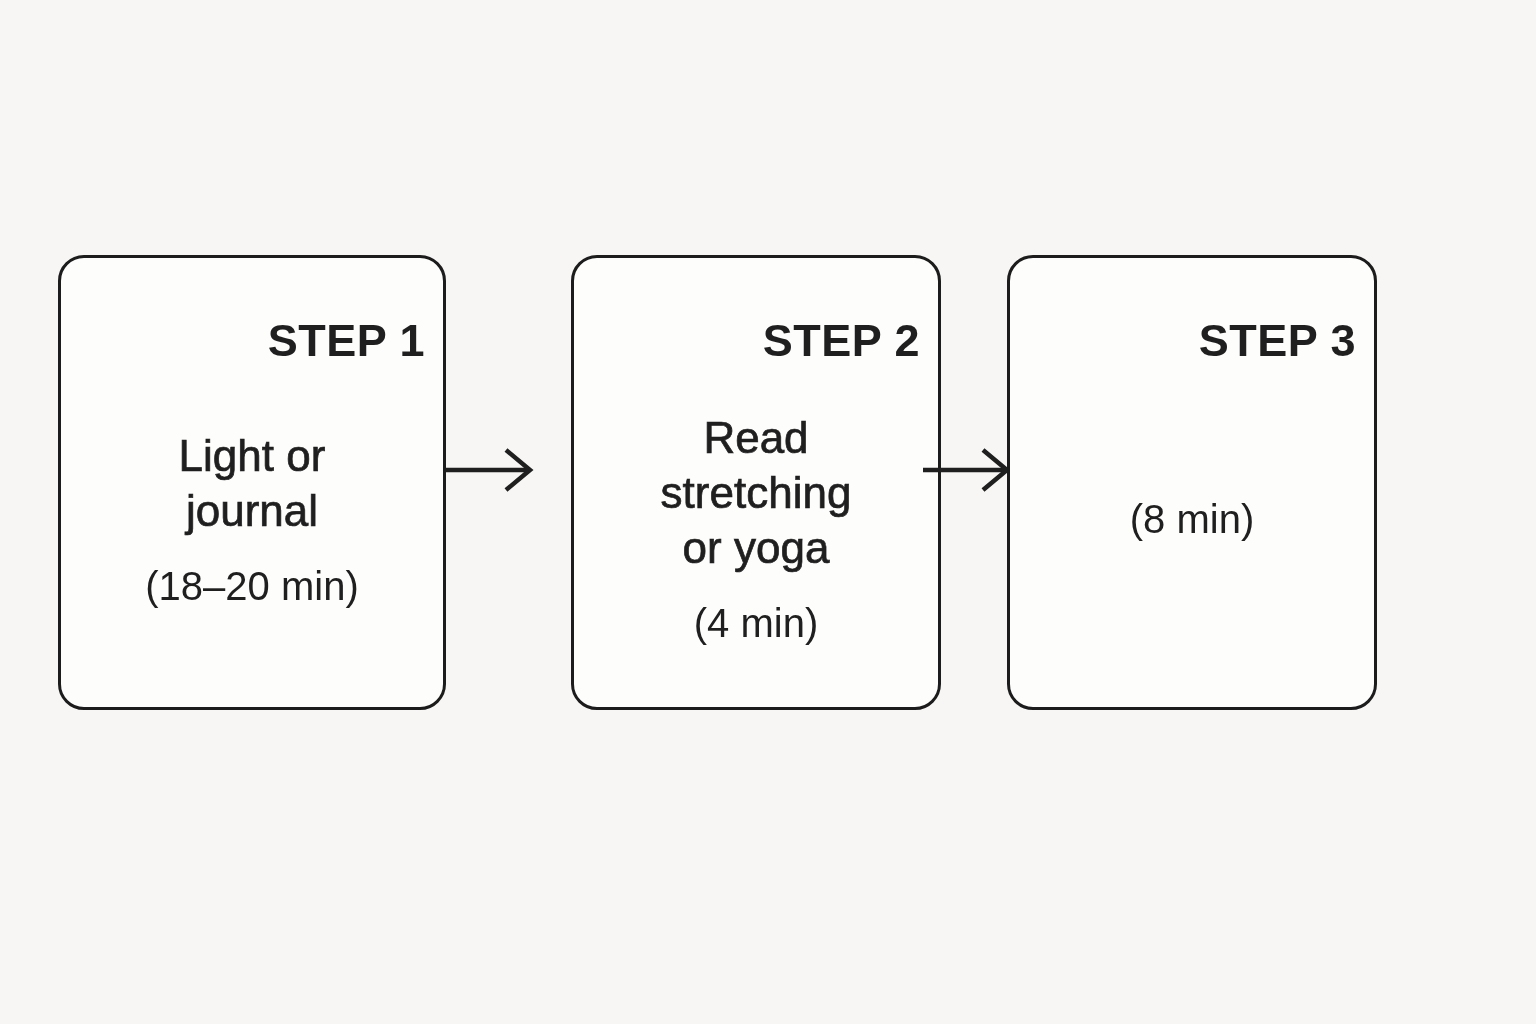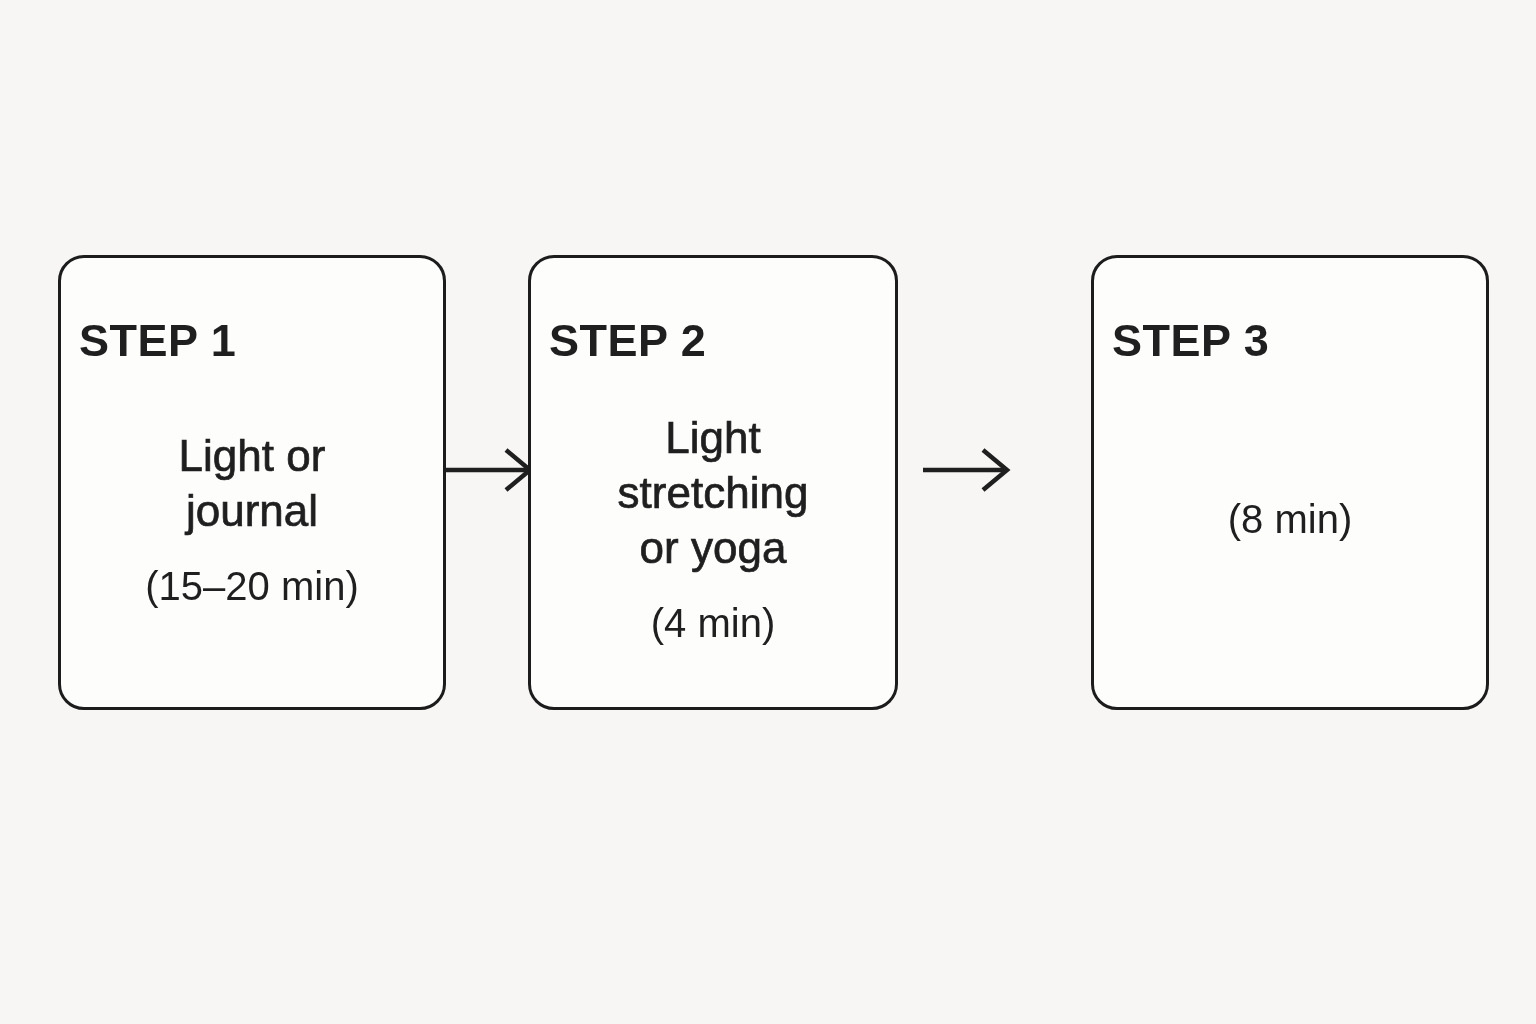--- a/index.html
+++ b/index.html
@@ -20,28 +20,28 @@
   .card {
     position: absolute;
     top: 255px;
     height: 455px;
     box-sizing: border-box;
     background: var(--card_fill, #fdfdfc);
     border: 3px solid var(--line, #1c1c1c);
     border-radius: 26px;
     display: flex;
     flex-direction: column;
-    align-items: flex-start;
+    align-items: flex-end;
     padding: 56px 18px 38px 18px;
     text-align: center;
     color: var(--text, #1f1f1f);
   }
   .card-1 { left: 58px;   width: 388px; }
-  .card-2 { left: 528px;  width: 370px; gap: 20px; }
-  .card-3 { left: 1091px; width: 398px; }
+  .card-2 { left: 571px;  width: 370px; gap: 20px; }
+  .card-3 { left: 1007px; width: 370px; }
 
   .card-title {
     font-size: 45px;
     font-weight: 700;
     line-height: 54px;
     letter-spacing: 0.5px;
     white-space: nowrap;
   }
   .card-center {
     flex: 1;
@@ -77,33 +77,33 @@
 </head>
 <body>
 
 <div class="canvas">
 
   <div class="card card-1">
     <div class="card-title">STEP 1</div>
     <div class="card-center">
       <div class="card-activity">Light or
 journal</div>
-      <div class="card-duration">(15–20 min)</div>
+      <div class="card-duration">(18–20 min)</div>
     </div>
   </div>
 
   <svg class="arrow arrow-1" width="90" height="44" viewBox="0 0 90 44" aria-hidden="true">
     <line x1="0" y1="22" x2="82" y2="22" stroke="#1f1f1f" stroke-width="4.5"></line>
     <polyline points="60,2 84,22 60,42" fill="none" stroke="#1f1f1f" stroke-width="4.5" stroke-linejoin="miter"></polyline>
   </svg>
 
   <div class="card card-2">
     <div class="card-title">STEP 2</div>
     <div class="card-center">
-      <div class="card-activity">Light
+      <div class="card-activity">Read
 stretching
 or yoga</div>
       <div class="card-duration">(4 min)</div>
     </div>
   </div>
 
   <svg class="arrow arrow-2" width="90" height="44" viewBox="0 0 90 44" aria-hidden="true">
     <line x1="0" y1="22" x2="82" y2="22" stroke="#1f1f1f" stroke-width="4.5"></line>
     <polyline points="60,2 84,22 60,42" fill="none" stroke="#1f1f1f" stroke-width="4.5" stroke-linejoin="miter"></polyline>
   </svg>

